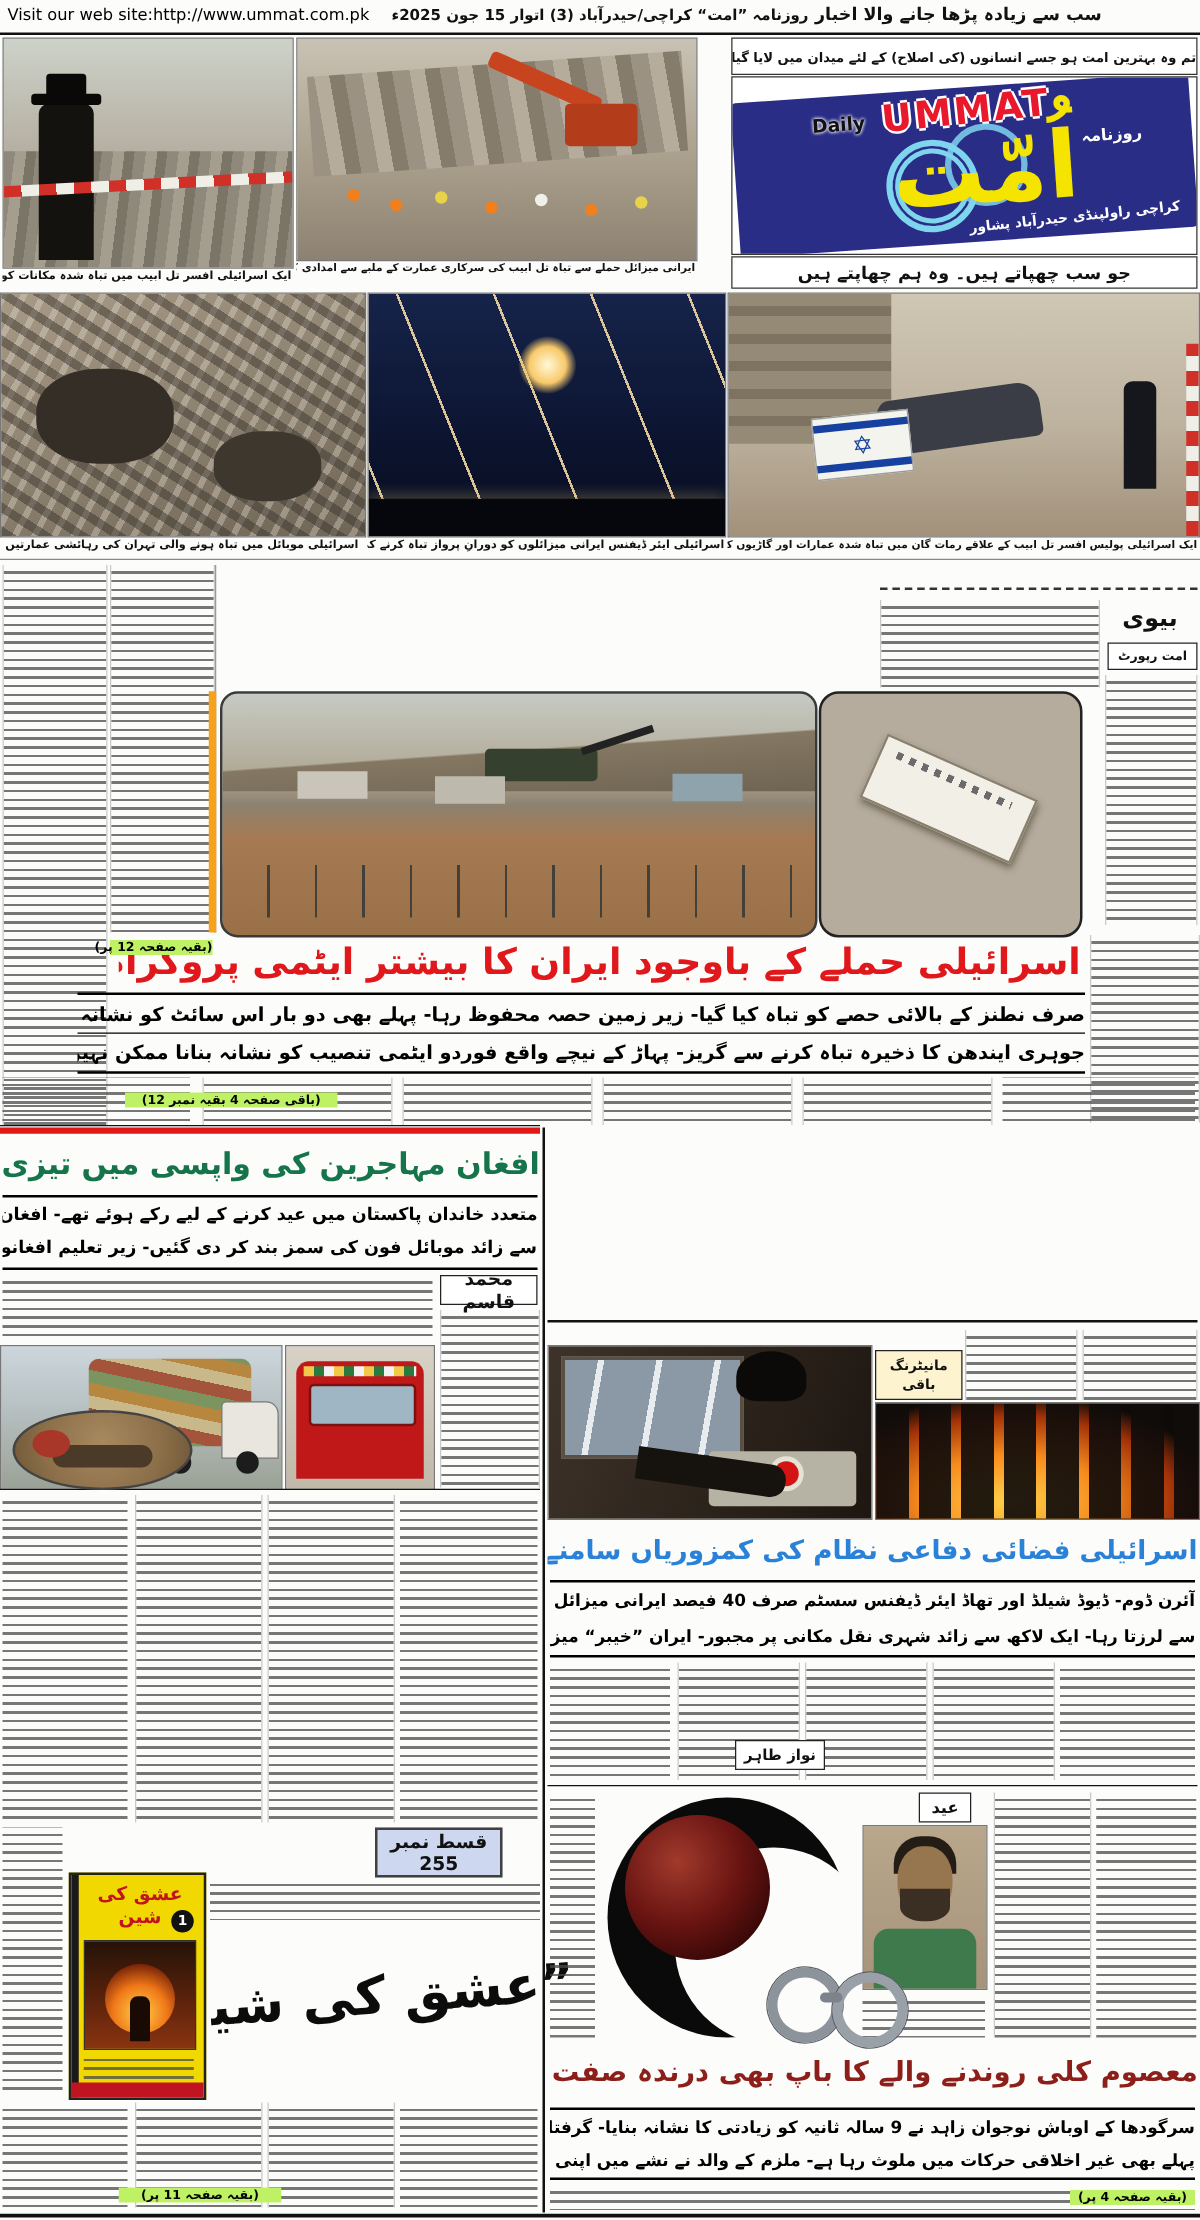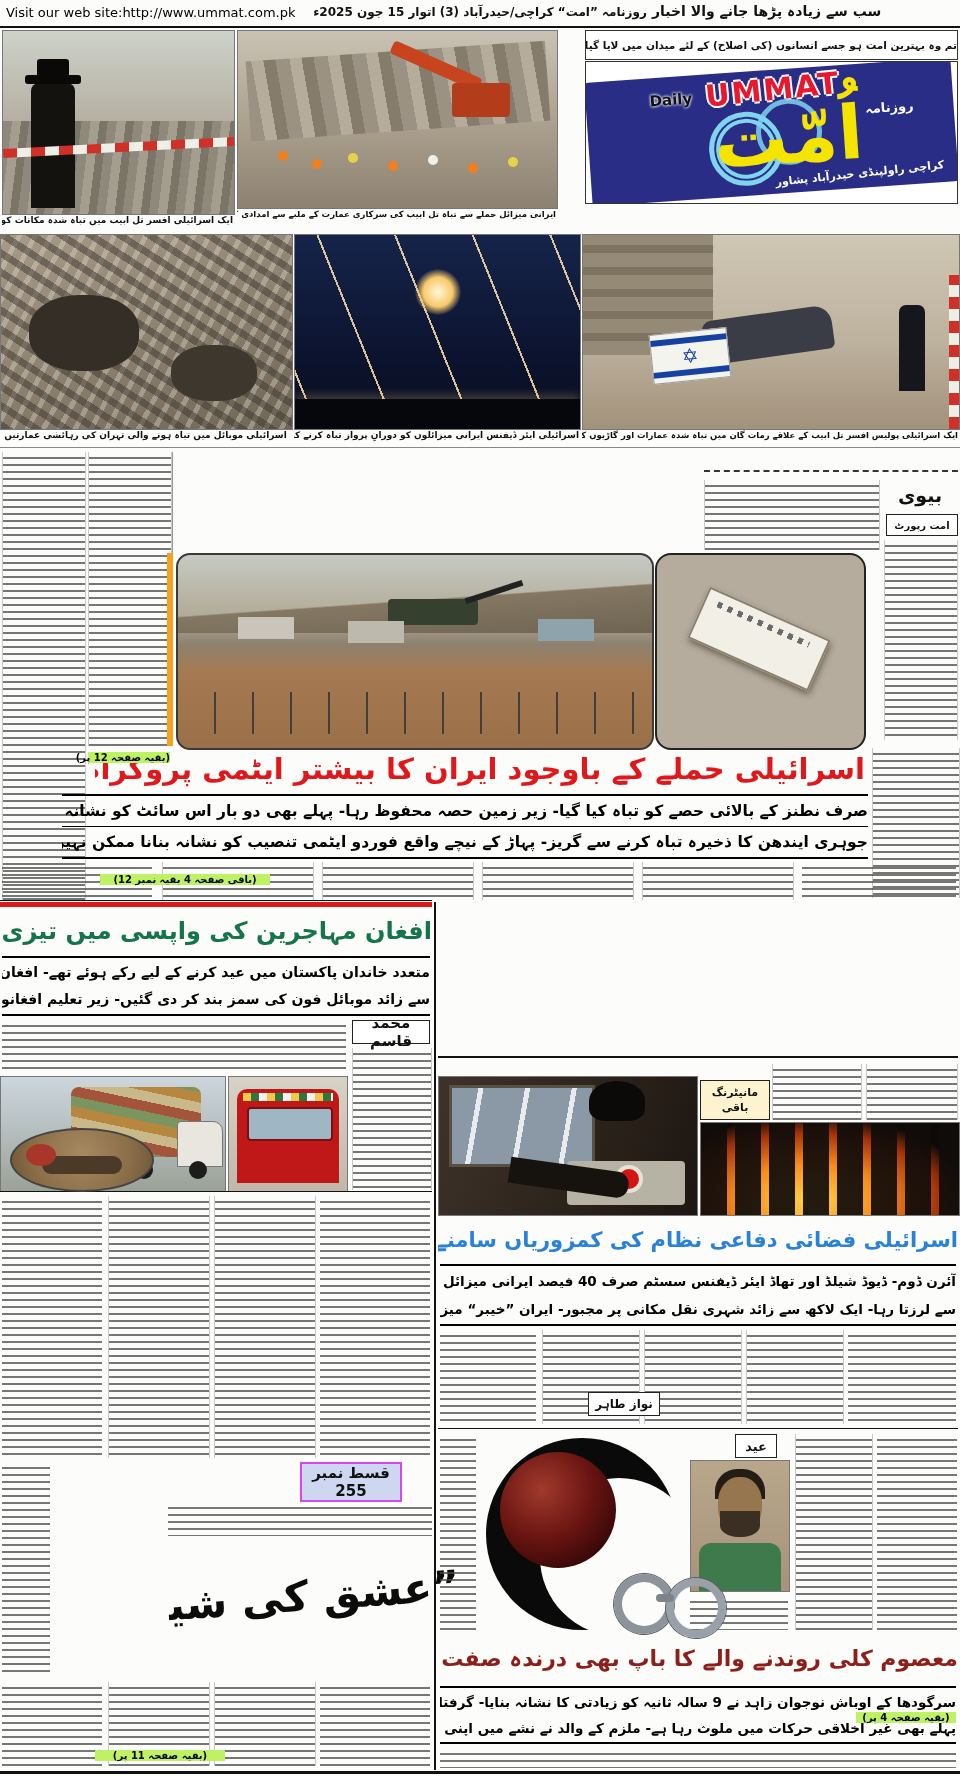--- a/index.html
+++ b/index.html
@@ -51,20 +51,23 @@
       <div style="position:absolute;left:2px;top:8px;width:367px;height:124px;background:#2a2d86;transform:rotate(-4deg);border-radius:4px;">
         <span style="position:absolute;left:64px;top:14px;font-size:15px;font-weight:bold;color:#111;text-shadow:0 0 3px #fff,0 0 3px #fff;">Daily</span>
         <span style="position:absolute;left:120px;top:2px;font-size:30px;font-weight:bold;color:#e8192c;letter-spacing:2px;transform:rotate(-2deg);text-shadow:-2px 0 0 #fff,2px 0 0 #fff,0 -2px 0 #fff,0 2px 0 #fff;">UMMAT</span>
         <span class="rtl" style="position:absolute;right:40px;top:38px;font-size:13px;font-weight:bold;color:#fff;">روزنامہ</span>
         <div style="position:absolute;left:120px;top:40px;width:64px;height:64px;border-radius:50%;border:5px solid #7fd4ee;box-shadow:inset 0 0 0 2px #2a2d86, inset 0 0 0 6px #7fd4ee;"></div>
         <div style="position:absolute;left:168px;top:30px;width:56px;height:56px;border-radius:50%;border:5px solid #7fd4ee;opacity:.85;"></div>
         <span class="rtl" style="position:absolute;left:70px;top:18px;width:260px;text-align:center;font-size:74px;font-weight:bold;color:#f5e400;line-height:100px;">اُمّت</span>
         <span class="rtl" style="position:absolute;right:14px;bottom:8px;font-size:11px;font-weight:bold;color:#fff;transform:rotate(-2deg);">کراچی راولپنڈی حیدرآباد پشاور</span>
       </div>
     </div>
+    <div class="bx rtl" style="left:0;top:175px;width:371px;height:24px;border:1.5px solid #333;">
+      <span style="font-size:14px;white-space:nowrap;overflow:hidden;">جو سب چھپاتے ہیں۔ وہ ہم چھاپتے ہیں</span>
+    </div>
   </div>
 
   <div class="ph" style="left:0;top:234px;width:291px;height:194px;background:linear-gradient(160deg,#a79a87 0%,#8e8270 50%,#6f6556 100%);">
     <div style="position:absolute;inset:0;background:repeating-linear-gradient(33deg,rgba(60,54,46,.5) 0 7px,transparent 7px 16px),repeating-linear-gradient(118deg,rgba(230,224,210,.35) 0 5px,transparent 5px 14px);"></div>
     <div style="position:absolute;left:28px;top:60px;width:110px;height:76px;background:#342e26;border-radius:45%;"></div>
     <div style="position:absolute;left:170px;top:110px;width:86px;height:56px;background:#3e372e;border-radius:45%;"></div>
   </div>
   <div class="cap" style="left:0;top:430px;width:291px;height:14px;font-size:9px;">اسرائیلی موبائل میں تباہ ہونے والی تہران کی رہائشی عمارتیں</div>
 
   <div class="ph" style="left:294px;top:234px;width:285px;height:194px;background:linear-gradient(180deg,#16244a 0%,#0c1430 60%,#070d1e 100%);">
@@ -191,26 +194,37 @@
   <div class="g" style="left:848px;top:1330px;width:108px;height:94px;"></div>
   <div class="bx" style="left:588px;top:1392px;width:70px;height:22px;z-index:4;">
     <span style="font-size:12px;">نواز طاہر</span>
   </div>
 
   <div class="g" style="left:2px;top:1196px;width:100px;height:262px;"></div>
   <div class="g gb" style="left:108px;top:1196px;width:100px;height:262px;"></div>
   <div class="g gb" style="left:214px;top:1196px;width:100px;height:262px;"></div>
   <div class="g" style="left:320px;top:1196px;width:110px;height:262px;"></div>
 
-  <div class="bx" style="left:300px;top:1462px;width:98px;height:36px;background:#cdd7ef;border:2px solid #d946ef;">
+  <div class="bx" style="left:300px;top:1462px;width:98px;height:36px;background:#cdd7ef;border:2px solid #404040;">
     <span style="font-size:15px;">قسط نمبر 255</span>
   </div>
   <div class="g" style="left:168px;top:1502px;width:264px;height:34px;"></div>
   <div class="g" style="left:2px;top:1462px;width:48px;height:214px;"></div>
 
+  <div style="position:absolute;left:55px;top:1498px;width:106px;height:178px;background:#f0d800;border:2px solid #222;overflow:hidden;">
+    <div style="position:absolute;left:0;top:0;width:6px;height:178px;background:#1a1a1a;"></div>
+    <div class="rtl" style="position:absolute;left:8px;top:6px;width:94px;text-align:center;font-size:15px;font-weight:bold;color:#c01420;">عشق کی شین</div>
+    <div style="position:absolute;right:8px;top:28px;width:18px;height:18px;border-radius:50%;background:#111;color:#fff;font-size:11px;font-weight:bold;text-align:center;line-height:18px;">1</div>
+    <div style="position:absolute;left:10px;top:52px;width:88px;height:86px;background:linear-gradient(180deg,#241307 0%,#5c220c 55%,#8a3410 100%);border:1px solid #333;">
+      <div style="position:absolute;left:16px;top:18px;width:56px;height:56px;background:radial-gradient(circle at 50% 70%,#ffd24a 0%,#f07818 45%,#7a2408 80%,transparent 95%);border-radius:50%;"></div>
+      <div style="position:absolute;left:36px;top:44px;width:16px;height:36px;background:#190b04;border-radius:6px 6px 0 0;"></div>
+    </div>
+    <div style="position:absolute;left:0;bottom:0;width:106px;height:12px;background:#c01420;"></div>
+    <div class="g" style="left:10px;top:142px;width:88px;height:22px;"></div>
+  </div>
 
   <div class="hl" style="left:168px;top:1540px;width:292px;height:116px;font-size:42px;line-height:112px;color:#0c0c0c;transform:rotate(-4deg);">”عشق کی شین“</div>
 
   <div class="g" style="left:2px;top:1682px;width:100px;height:84px;"></div>
   <div class="g gb" style="left:108px;top:1682px;width:100px;height:84px;"></div>
   <div class="g gb" style="left:214px;top:1682px;width:100px;height:84px;"></div>
   <div class="g" style="left:320px;top:1682px;width:110px;height:84px;"></div>
   <div class="note" style="left:95px;top:1750px;width:130px;text-align:center;">(بقیہ صفحہ 11 پر)</div>
 
   <div class="hr" style="left:438px;top:1428px;width:520px;height:1px;"></div>
@@ -238,16 +252,16 @@
   <div style="position:absolute;left:612px;top:1568px;width:110px;height:64px;z-index:3;">
     <div style="position:absolute;left:2px;top:6px;width:44px;height:44px;border-radius:50%;border:8px solid #8d939b;transform:rotate(-14deg);box-shadow:0 0 0 1px #5a5f66;"></div>
     <div style="position:absolute;left:54px;top:10px;width:44px;height:44px;border-radius:50%;border:8px solid #9aa0a8;transform:rotate(12deg);box-shadow:0 0 0 1px #5a5f66;"></div>
     <div style="position:absolute;left:44px;top:26px;width:18px;height:8px;background:#7d838b;border-radius:4px;"></div>
   </div>
 
   <div class="hl" style="left:438px;top:1636px;width:520px;height:46px;font-size:22px;line-height:46px;color:#8d1f1b;">معصوم کلی روندنے والے کا باپ بھی درندہ صفت تھا</div>
   <div class="sh" style="left:440px;top:1686px;width:516px;height:28px;font-size:13.5px;line-height:28px;border-top:2px solid #000;">سرگودھا کے اوباش نوجوان زاہد نے 9 سالہ ثانیہ کو زیادتی کا نشانہ بنایا- گرفتاری کے بعد اعترافِ جرم کر لیا-</div>
   <div class="sh" style="left:440px;top:1714px;width:516px;height:28px;font-size:13.5px;line-height:28px;border-bottom:2px solid #000;">پہلے بھی غیر اخلاقی حرکات میں ملوث رہا ہے- ملزم کے والد نے نشے میں اپنی بیوی اور بیٹی کا قتل کیا تھا</div>
   <div class="g" style="left:440px;top:1748px;width:516px;height:20px;"></div>
-  <div class="note" style="left:856px;top:1712px;width:100px;text-align:center;">(بقیہ صفحہ 4 پر)</div>
+  <div class="note" style="left:856px;top:1752px;width:100px;text-align:center;">(بقیہ صفحہ 4 پر)</div>
 
   <div class="hr" style="left:0;top:1771px;width:960px;height:3px;"></div>
 </div>
 
 </body></html>

